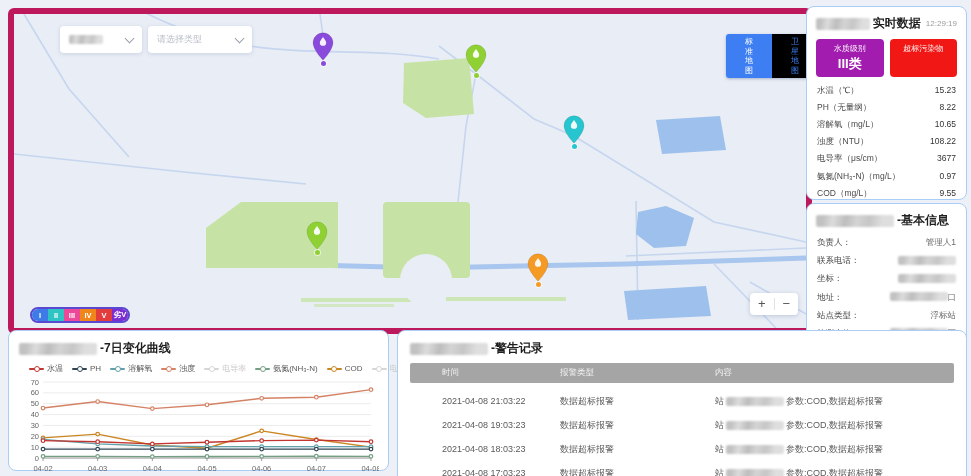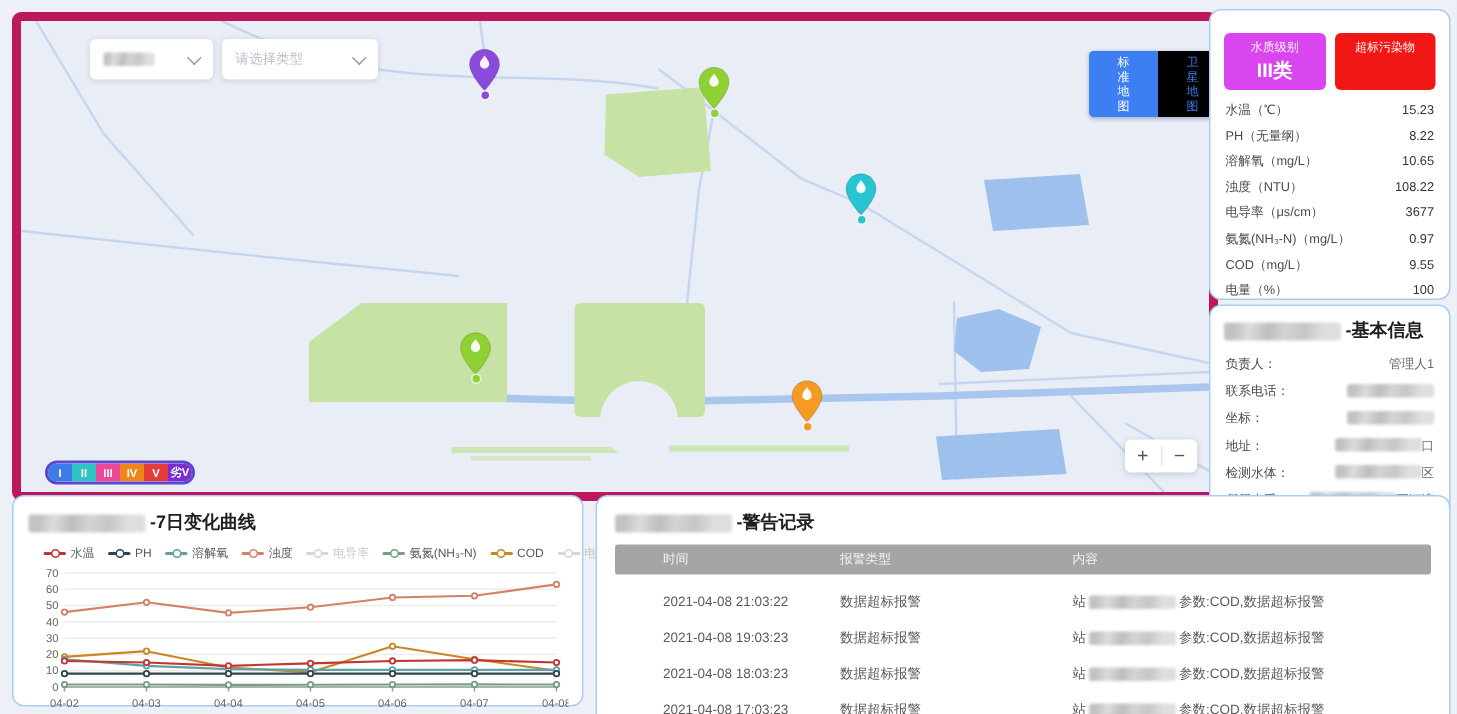--- a/index.html
+++ b/index.html
@@ -39,21 +39,21 @@
 
   
   #rt{left:806px;top:6px;width:161px;height:194px;padding:8px 9px}
   #info{left:806px;top:203px;width:161px;height:144px;padding:8px 9px}
   .ptitle{font-size:12px;font-weight:bold;color:#1f1f1f;white-space:nowrap;display:flex;align-items:center;gap:3px}
   .ptime{font-size:8px;color:#9a9a9a;font-weight:normal;margin-left:2px}
   .badges{display:flex;gap:6px;margin:7px 0 5px}
   .badge{flex:1;border-radius:4px;color:#fff;text-align:center;padding-bottom:5px}
   .badge .bh{font-size:8px;padding:4px 0 2px;opacity:.95}
   .badge .bv{font-size:13px;font-weight:bold;min-height:16px;line-height:16px}
-  .badge.teal{background:#d946ef}.badge.red{background:#f01715}
+  .badge.teal{background:#a21caf}.badge.red{background:#f01715}
   .rt-row{display:flex;justify-content:space-between;font-size:8.5px;color:#4a4a4a;padding:2.6px 1px}
   .rt-row .val{color:#333}
   .info-row{display:flex;justify-content:space-between;align-items:center;font-size:8.5px;color:#4a4a4a;padding:3.1px 1px}
   .info-row .val{color:#6a6a6a;white-space:nowrap}
 
   
   #chartp{left:8px;top:330px;width:381px;height:141px;padding:9px 10px 6px}
   #chart-legend{display:flex;flex-wrap:nowrap;gap:9px;margin:6px 0 2px 10px;align-items:center}
   .lg-item{display:flex;align-items:center;gap:3px;font-size:8px;color:#595959;cursor:pointer;white-space:nowrap}
   .lg-item.off{color:#c9c9c9}
@@ -159,20 +159,25 @@
     </div>
 
   <div id="zoomctl">
     <button>+</button>
     <div class="sep"></div>
     <button>−</button>
   </div>
 </div>
 
 <div id="rt" class="panel">
+  <div class="ptitle">
+    <span class="redact r-ti"></span>
+    <span>实时数据</span>
+    <span class="ptime">12:29:19</span>
+  </div>
   <div class="badges">
     <div class="badge teal">
       <div class="bh">水质级别</div>
       <div class="bv">III类</div>
     </div>
     <div class="badge red">
       <div class="bh">超标污染物</div>
       <div class="bv"></div>
     </div>
   </div>
@@ -226,20 +231,24 @@
         <span class="lbl">联系电话：</span>
         <span class="val"><span class="redact r-md"></span></span>
       </div>
       <div class="info-row">
         <span class="lbl">坐标：</span>
         <span class="val"><span class="redact r-md"></span></span>
       </div>
       <div class="info-row">
         <span class="lbl">地址：</span>
         <span class="val"><span class="redact r-md"></span><span>口</span></span>
+      </div>
+      <div class="info-row">
+        <span class="lbl">站点类型：</span>
+        <span class="val">浮标站</span>
       </div>
       <div class="info-row">
         <span class="lbl">检测水体：</span>
         <span class="val"><span class="redact r-md"></span><span>区</span></span>
       </div>
       <div class="info-row">
         <span class="lbl">所属水系：</span>
         <span class="val"><span class="redact r-md"></span><span>区河流</span></span>
       </div>
     </div>

